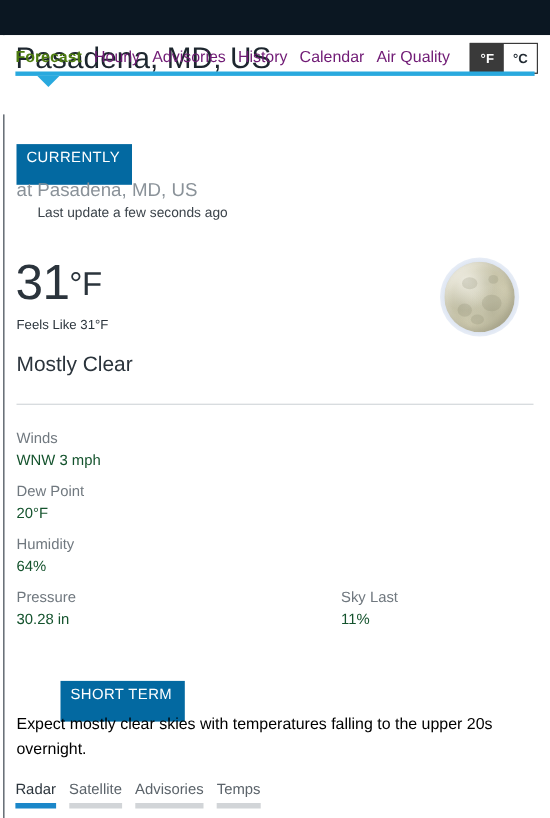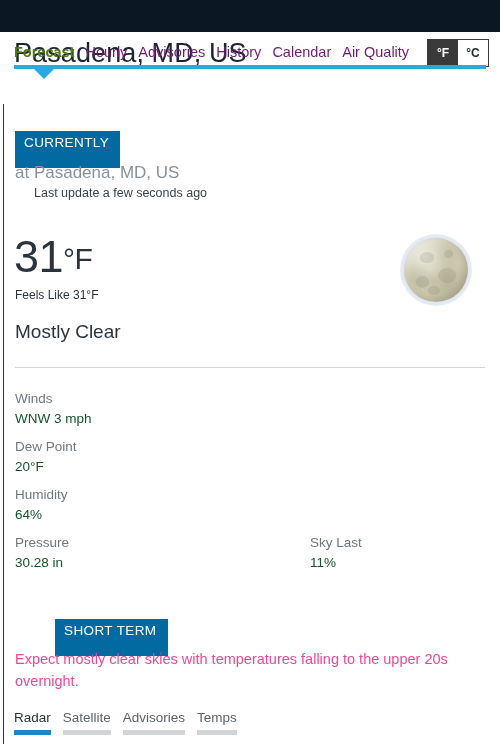--- a/index.html
+++ b/index.html
@@ -276,21 +276,21 @@
     top: 619px;
     margin-left: 40px;
   }
   .shortterm-text {
     position: absolute;
     left: 15px;
     top: 648px;
     width: 455px;
     font-size: 14.5px;
     line-height: 22px;
-    color: #ec4899;
+    color: #000000;
   }
 
   
   .bottom-tabs {
     position: absolute;
     left: 14px;
     top: 709px;
     display: flex;
     gap: 12px;
   }

